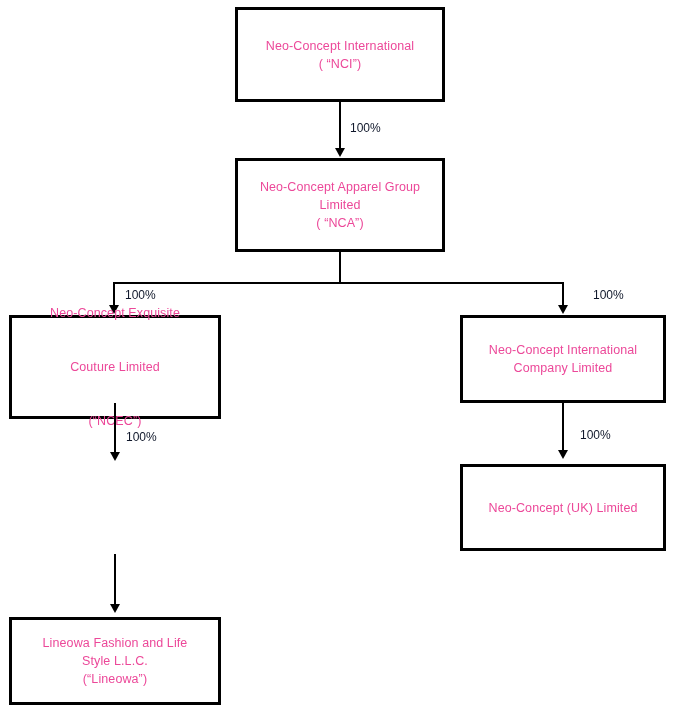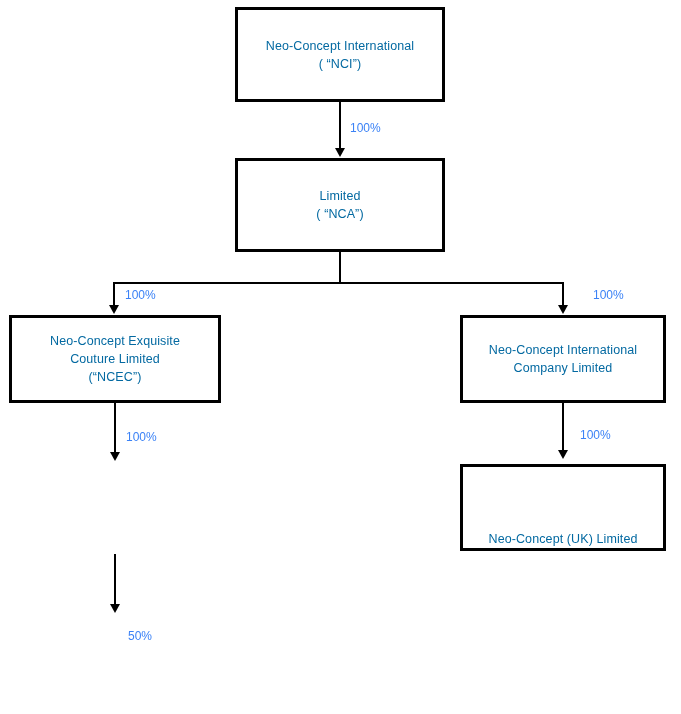--- a/index.html
+++ b/index.html
@@ -24,21 +24,21 @@
     border: 3px solid #000000;
     background: #ffffff;
     display: flex;
     flex-direction: column;
     align-items: center;
     justify-content: center;
     text-align: center;
     font-size: 12.5px;
     line-height: 18px;
     letter-spacing: 0.1px;
-    color: #0369a1;
+    color: #ec4899;
   }
   .node-line {
     display: block;
     white-space: nowrap;
   }
   .connector {
     position: absolute;
     background: #000000;
   }
   .v-line { width: 2px; }
@@ -48,76 +48,82 @@
     width: 0;
     height: 0;
     border-left: 5px solid transparent;
     border-right: 5px solid transparent;
     border-top: 9px solid #000000;
   }
   .edge-label {
     position: absolute;
     font-size: 12px;
     line-height: 14px;
-    color: #3b82f6;
+    color: #0f172a;
     white-space: nowrap;
   }
 </style>
 </head>
 <body>
 
 <div id="chart-canvas">
 
   <div class="node-box" style="left:235px; top:7px; width:210px; height:95px;">
     <span class="node-line">Neo-Concept International</span>
     <span class="node-line">( “NCI”)</span>
   </div>
 
   <div class="connector v-line" style="left:339px; top:102px; height:47px;"></div>
   <div class="arrow-head" style="left:335px; top:148px;"></div>
   <div class="edge-label" style="left:350px; top:121px;">100%</div>
 
   <div class="node-box" style="left:235px; top:158px; width:210px; height:94px;">
+    <span class="node-line">Neo-Concept Apparel Group</span>
     <span class="node-line">Limited</span>
     <span class="node-line">( “NCA”)</span>
   </div>
 
   <div class="connector v-line" style="left:339px; top:252px; height:32px;"></div>
   <div class="connector h-line" style="left:113px; top:282px; width:451px;"></div>
 
   <div class="connector v-line" style="left:113px; top:282px; height:25px;"></div>
   <div class="arrow-head" style="left:109px; top:305px;"></div>
   <div class="edge-label" style="left:125px; top:288px;">100%</div>
 
   <div class="connector v-line" style="left:562px; top:282px; height:25px;"></div>
   <div class="arrow-head" style="left:558px; top:305px;"></div>
   <div class="edge-label" style="left:593px; top:288px;">100%</div>
 
-  <div class="node-box" style="left:9px; top:315px; width:212px; height:88px;">
+  <div class="node-box" style="left:9px; top:315px; width:212px; height:104px;gap:36px;">
     <span class="node-line">Neo-Concept Exquisite</span>
     <span class="node-line">Couture Limited</span>
     <span class="node-line">(“NCEC”)</span>
   </div>
 
   <div class="node-box" style="left:460px; top:315px; width:206px; height:88px;">
     <span class="node-line">Neo-Concept International</span>
     <span class="node-line">Company Limited</span>
   </div>
 
   <div class="connector v-line" style="left:114px; top:403px; height:50px;"></div>
   <div class="arrow-head" style="left:110px; top:452px;"></div>
   <div class="edge-label" style="left:126px; top:430px;">100%</div>
 
   <div class="connector v-line" style="left:562px; top:403px; height:49px;"></div>
   <div class="arrow-head" style="left:558px; top:450px;"></div>
   <div class="edge-label" style="left:580px; top:428px;">100%</div>
 
 
-  <div class="node-box" style="left:460px; top:464px; width:206px; height:87px;justify-content:flex-end;">
+  <div class="node-box" style="left:460px; top:464px; width:206px; height:87px;">
     <span class="node-line">Neo-Concept (UK) Limited</span>
   </div>
 
   <div class="connector v-line" style="left:114px; top:554px; height:51px;"></div>
   <div class="arrow-head" style="left:110px; top:604px;"></div>
   <div class="edge-label" style="left:128px; top:581px;margin-top:48px;">50%</div>
 
+  <div class="node-box" style="left:9px; top:617px; width:212px; height:88px;">
+    <span class="node-line">Lineowa Fashion and Life</span>
+    <span class="node-line">Style L.L.C.</span>
+    <span class="node-line">(“Lineowa”)</span>
+  </div>
 
 </div>
 
 </body></html>

